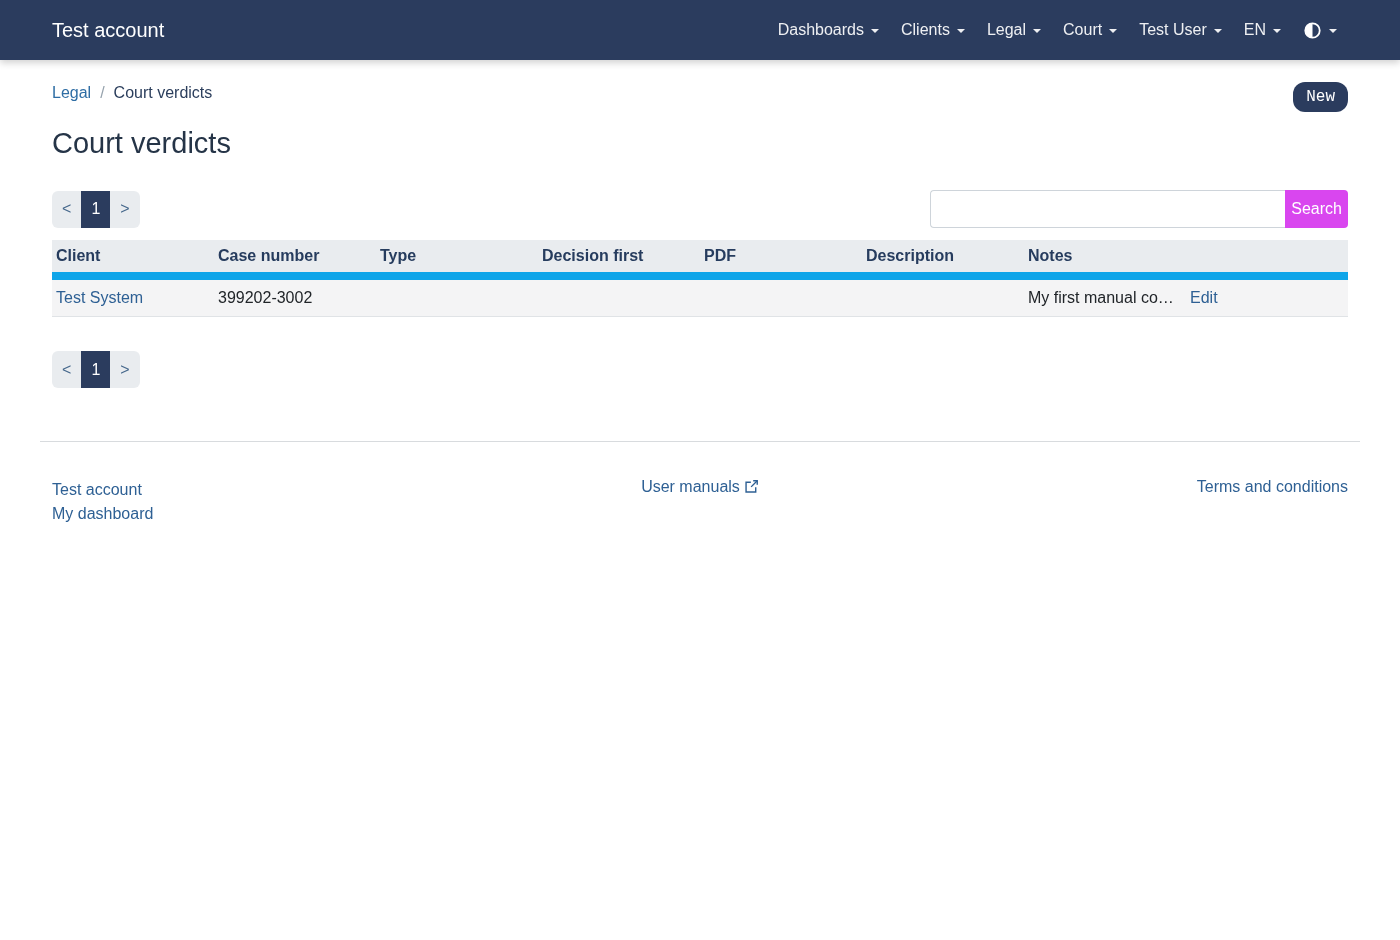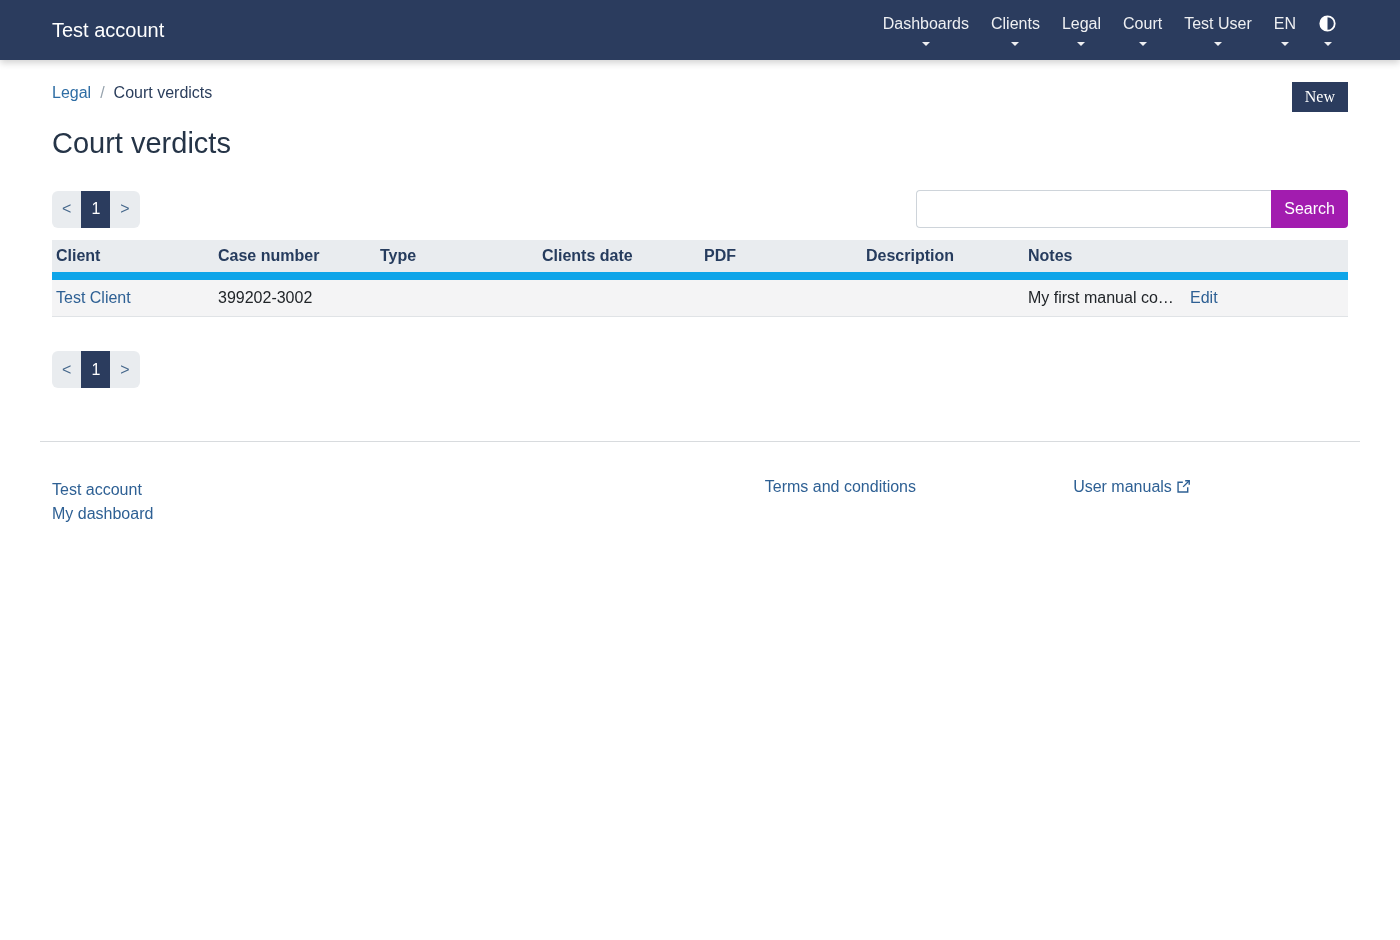--- a/index.html
+++ b/index.html
@@ -17,43 +17,43 @@
     display:flex; align-items:center; justify-content:space-between;
     padding:0 52px;
     box-shadow:0 3px 7px rgba(0,0,0,.18);
     position:relative; z-index:2;
   }
   .brand { color:#ffffff; font-size:20px; font-weight:500; text-decoration:none; cursor:pointer; }
   .nav { list-style:none; display:flex; align-items:center; margin:0; padding:0; }
   .nav-item {
     color:rgba(255,255,255,.92); font-size:16px;
     padding:8px 11px; cursor:pointer;
-    display:flex; align-items:center; gap:7px; white-space:nowrap;flex-direction:column;
+    display:flex; align-items:center; gap:7px; white-space:nowrap;
   }
   .caret {
     width:0; height:0; display:inline-block;
     border-left:4px solid transparent; border-right:4px solid transparent;
     border-top:4.5px solid rgba(255,255,255,.92);
     margin-top:2px;
   }
 
   
   .content { padding:22px 52px 0; }
 
   .header-row { display:flex; justify-content:space-between; align-items:flex-start; }
   .breadcrumb { display:flex; align-items:center; gap:9px; font-size:16px; padding-top:2px; }
   .breadcrumb a { text-decoration:none; cursor:pointer; }
   .bc-link { color:#2e6da4; }
   .bc-current { color:#2b3e5c; }
   .bc-sep { color:#97a3ae; }
 
   .btn-new {
-    background:#2b3c5e; color:#fff; border:none; border-radius:0;
+    background:#2b3c5e; color:#fff; border:none; border-radius:12px;
     padding:6px 13px; font-size:16px; cursor:pointer;
-    font-family:Liberation Serif, serif;
+    font-family:Liberation Mono, monospace;
   }
 
   .page-title { font-size:29px; font-weight:500; color:#253447; margin:15px 0 0; }
 
   
   .controls { display:flex; justify-content:space-between; align-items:center; margin-top:30px; }
 
   .pagination { display:flex; }
   .page-btn {
     height:37px; min-width:29px;
@@ -67,22 +67,22 @@
   .page-btn.active { background:#2b3c5e; color:#ffffff; }
 
   .search-group { display:flex; }
   .search-input {
     width:355px; height:38px;
     border:1px solid #ced4da; border-right:none;
     border-radius:4px 0 0 4px; padding:0 12px; font-size:16px; outline:none;
     font-family:"Liberation Sans", sans-serif;
   }
   .search-btn {
-    height:38px; background:#a21caf; color:#fff; border:none;
-    border-radius:0 4px 4px 0; padding:0 13px; font-size:16px; cursor:pointer;
+    height:38px; background:#d946ef; color:#fff; border:none;
+    border-radius:0 4px 4px 0; padding:0 6px; font-size:16px; cursor:pointer;
     font-family:"Liberation Sans", sans-serif;
   }
 
   
   table.list { width:100%; border-collapse:collapse; margin-top:12px; table-layout:fixed; }
   table.list th {
     background:#e9ecef; text-align:left; font-size:16px; color:#263c5e;
     padding:7px 8px 7px 4px; border-bottom:8px solid #0ea5e9; font-weight:bold;
   }
   table.list td {
@@ -170,30 +170,30 @@
       <button class="search-btn">Search</button>
     </div>
   </div>
 
   <table class="list">
     <thead>
       <tr id="thead-row">
           <th class="">Client</th>
           <th class="">Case number</th>
           <th class="">Type</th>
-          <th class="">Clients date</th>
+          <th class="">Decision first</th>
           <th class="">PDF</th>
           <th class="">Description</th>
           <th class="">Notes</th>
           <th class="action-col"></th>
         </tr>
     </thead>
     <tbody id="tbody">
         <tr>
-          <td><a class="table-link">Test Client</a></td>
+          <td><a class="table-link">Test System</a></td>
           <td>399202-3002</td>
           <td></td>
           <td></td>
           <td></td>
           <td></td>
           <td>My first manual co…</td>
           <td class="action-col"><a class="table-link">Edit</a></td>
         </tr>
       </tbody>
   </table>
@@ -206,24 +206,24 @@
 
 </div>
 
 <div class="footer">
   <hr class="footer-divider">
   <div class="footer-cols">
     <div class="footer-col footer-left" id="footer-left">
         <a>Test account</a>
         <a>My dashboard</a>
       </div>
-    <div class="footer-col right">
-      <a>Terms and conditions</a>
-    </div>
     <div class="footer-col center">
       <a><span>User manuals</span><svg class="ext-icon" width="15" height="15" viewBox="0 0 16 16" fill="none" stroke="currentColor" stroke-width="1.5">
             <path d="M12.5 8.7 V13.8 H2.2 V3.5 H7.3"></path>
             <path d="M9.8 1.9 H14.1 V6.2"></path>
             <path d="M14.1 1.9 L7.6 8.4"></path>
           </svg></a>
     </div>
+    <div class="footer-col right">
+      <a>Terms and conditions</a>
+    </div>
   </div>
 </div>
 
 </body></html>

